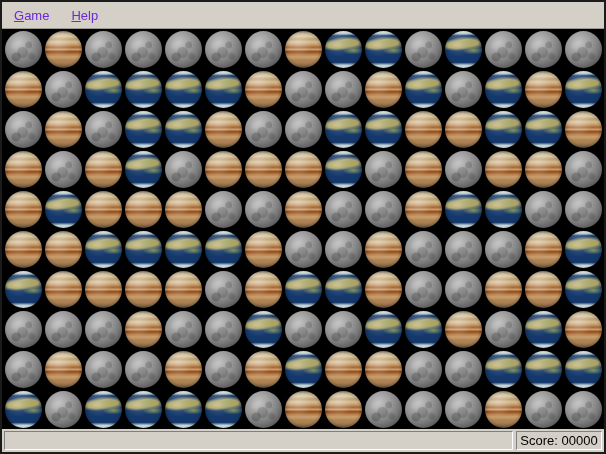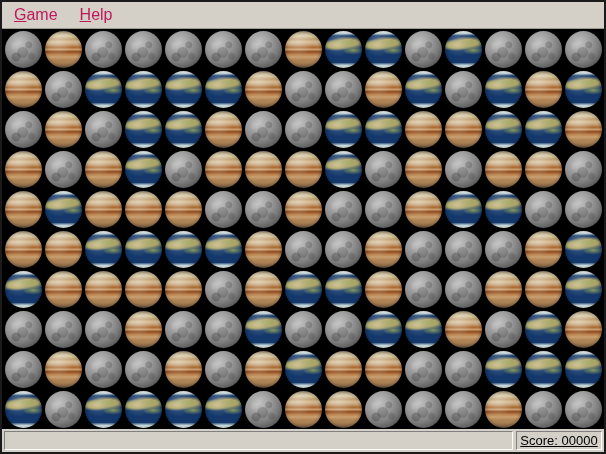--- a/index.html
+++ b/index.html
@@ -8,21 +8,21 @@
     border:2px solid #1b1b1b;background:#000;
     display:flex;flex-direction:column;overflow:hidden;
   }
   
   .menubar{
     height:26px;flex:0 0 26px;background:#d4d0c8;
     display:flex;align-items:center;padding-left:4px;
     border-bottom:1px solid #9e9a90;
   }
   .menu-item{
-    padding:3px 8px;margin-right:6px;font-size:16px;color:#be185d;cursor:default;
+    padding:3px 8px;margin-right:6px;font-size:13px;color:#6d28d9;cursor:default;
   }
   .menu-item .accel{text-decoration:underline;}
   
   .board{
     flex:1 1 auto;background:#000;
     width:602px;padding-left:1px;
     display:flex;flex-wrap:wrap;align-content:flex-start;
   }
   .cell{width:40px;height:40px;display:flex;align-items:center;justify-content:center;background:#000;}
   .ball{width:37px;height:37px;border-radius:50%;}
@@ -59,21 +59,21 @@
     height:23px;flex:0 0 23px;background:#d4d0c8;
     display:flex;align-items:stretch;gap:3px;padding:2px 2px;box-sizing:border-box;
   }
   .status-panel{
     border:1px solid;border-color:#808080 #ffffff #ffffff #808080;
     background:#d4d0c8;
   }
   .status-message{flex:1 1 auto;}
   .status-score{
     flex:0 0 80px;display:flex;align-items:center;justify-content:center;
-    font-size:13px;color:#000;white-space:nowrap;padding:0 2px;text-decoration:underline;
+    font-size:13px;color:#000;white-space:nowrap;padding:0 2px;
   }
 </style>
 </head>
 <body>
 
 <div class="window">
   <div class="menubar">
       <div class="menu-item"><span class="accel">G</span><span>ame</span></div>
       <div class="menu-item"><span class="accel">H</span><span>elp</span></div>
     </div>

